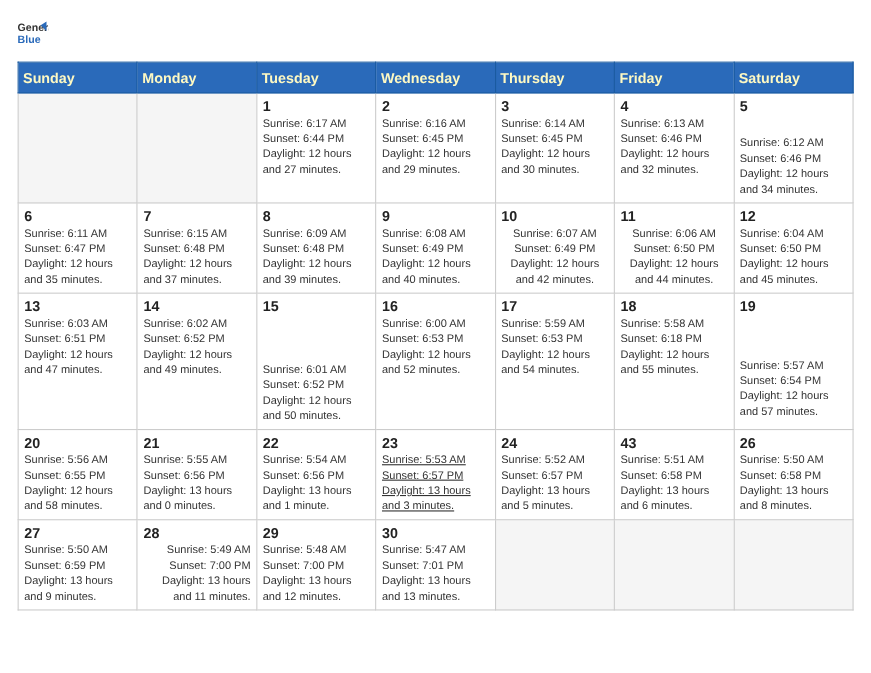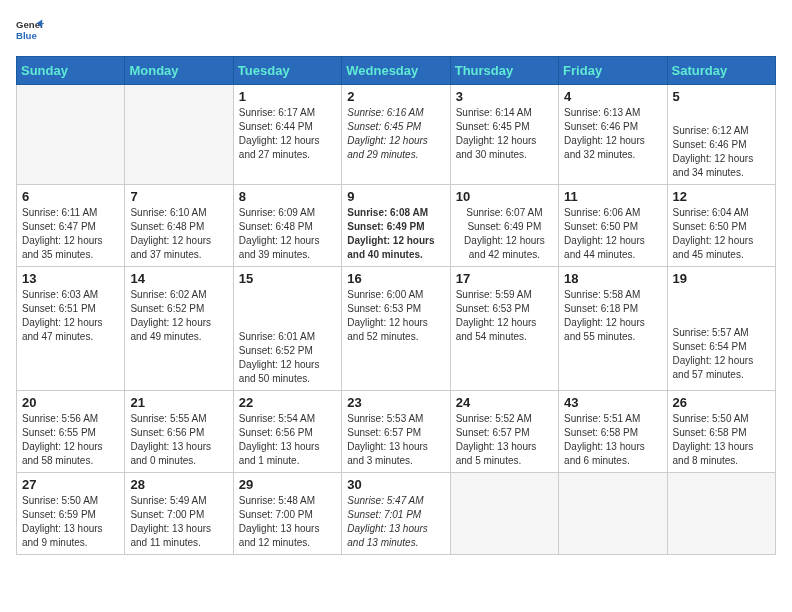--- a/index.html
+++ b/index.html
@@ -37,21 +37,21 @@
       font-size: 15px;
       color: #333;
     }
     .calendar {
       width: 100%;
       border-collapse: collapse;
       font-size: 11px;
     }
     .calendar th {
       background: #2a6aba;
-      color: #5eead4;
+      color: #fef9c3;
       padding: 6px 4px;
       text-align: left;
       font-size: 13px;
       font-weight: bold;
       border: 1px solid #1a5aa0;
     }
     .calendar td {
       border: 1px solid #ccc;
       vertical-align: top;
       padding: 4px 5px;
@@ -108,21 +108,21 @@
         <td class="empty"></td>
         <td class="empty"></td>
         <td>
           <div class="day-num">1</div>
           <div class="day-detail" style="white-space: pre-line;">Sunrise: 6:17 AM
 Sunset: 6:44 PM
 Daylight: 12 hours and 27 minutes.</div>
         </td>
         <td>
           <div class="day-num">2</div>
-          <div class="day-detail" style="white-space: pre-line; font-style: italic;">Sunrise: 6:16 AM
+          <div class="day-detail" style="white-space: pre-line;">Sunrise: 6:16 AM
 Sunset: 6:45 PM
 Daylight: 12 hours and 29 minutes.</div>
         </td>
         <td>
           <div class="day-num">3</div>
           <div class="day-detail" style="white-space: pre-line;">Sunrise: 6:14 AM
 Sunset: 6:45 PM
 Daylight: 12 hours and 30 minutes.</div>
         </td>
         <td>
@@ -140,45 +140,45 @@
       </tr>
       <tr>
         <td>
           <div class="day-num">6</div>
           <div class="day-detail" style="white-space: pre-line;">Sunrise: 6:11 AM
 Sunset: 6:47 PM
 Daylight: 12 hours and 35 minutes.</div>
         </td>
         <td>
           <div class="day-num">7</div>
-          <div class="day-detail" style="white-space: pre-line;">Sunrise: 6:10 AM
+          <div class="day-detail" style="white-space: pre-line;">Sunrise: 6:15 AM
 Sunset: 6:48 PM
 Daylight: 12 hours and 37 minutes.</div>
         </td>
         <td>
           <div class="day-num">8</div>
           <div class="day-detail" style="white-space: pre-line;">Sunrise: 6:09 AM
 Sunset: 6:48 PM
 Daylight: 12 hours and 39 minutes.</div>
         </td>
         <td>
           <div class="day-num">9</div>
-          <div class="day-detail" style="white-space: pre-line; font-weight: bold;">Sunrise: 6:08 AM
+          <div class="day-detail" style="white-space: pre-line;">Sunrise: 6:08 AM
 Sunset: 6:49 PM
 Daylight: 12 hours and 40 minutes.</div>
         </td>
         <td>
           <div class="day-num">10</div>
           <div class="day-detail" style="white-space: pre-line; text-align: center;">Sunrise: 6:07 AM
 Sunset: 6:49 PM
 Daylight: 12 hours and 42 minutes.</div>
         </td>
         <td>
           <div class="day-num">11</div>
-          <div class="day-detail" style="white-space: pre-line;">Sunrise: 6:06 AM
+          <div class="day-detail" style="white-space: pre-line; text-align: center;">Sunrise: 6:06 AM
 Sunset: 6:50 PM
 Daylight: 12 hours and 44 minutes.</div>
         </td>
         <td>
           <div class="day-num">12</div>
           <div class="day-detail" style="white-space: pre-line;">Sunrise: 6:04 AM
 Sunset: 6:50 PM
 Daylight: 12 hours and 45 minutes.</div>
         </td>
       </tr>
@@ -240,21 +240,21 @@
 Daylight: 13 hours and 0 minutes.</div>
         </td>
         <td>
           <div class="day-num">22</div>
           <div class="day-detail" style="white-space: pre-line;">Sunrise: 5:54 AM
 Sunset: 6:56 PM
 Daylight: 13 hours and 1 minute.</div>
         </td>
         <td>
           <div class="day-num">23</div>
-          <div class="day-detail" style="white-space: pre-line;">Sunrise: 5:53 AM
+          <div class="day-detail" style="white-space: pre-line; text-decoration: underline;">Sunrise: 5:53 AM
 Sunset: 6:57 PM
 Daylight: 13 hours and 3 minutes.</div>
         </td>
         <td>
           <div class="day-num">24</div>
           <div class="day-detail" style="white-space: pre-line;">Sunrise: 5:52 AM
 Sunset: 6:57 PM
 Daylight: 13 hours and 5 minutes.</div>
         </td>
         <td>
@@ -272,33 +272,33 @@
       </tr>
       <tr>
         <td>
           <div class="day-num">27</div>
           <div class="day-detail" style="white-space: pre-line;">Sunrise: 5:50 AM
 Sunset: 6:59 PM
 Daylight: 13 hours and 9 minutes.</div>
         </td>
         <td>
           <div class="day-num">28</div>
-          <div class="day-detail" style="white-space: pre-line;">Sunrise: 5:49 AM
+          <div class="day-detail" style="white-space: pre-line; text-align: right;">Sunrise: 5:49 AM
 Sunset: 7:00 PM
 Daylight: 13 hours and 11 minutes.</div>
         </td>
         <td>
           <div class="day-num">29</div>
           <div class="day-detail" style="white-space: pre-line;">Sunrise: 5:48 AM
 Sunset: 7:00 PM
 Daylight: 13 hours and 12 minutes.</div>
         </td>
         <td>
           <div class="day-num">30</div>
-          <div class="day-detail" style="white-space: pre-line; font-style: italic;">Sunrise: 5:47 AM
+          <div class="day-detail" style="white-space: pre-line;">Sunrise: 5:47 AM
 Sunset: 7:01 PM
 Daylight: 13 hours and 13 minutes.</div>
         </td>
         <td class="empty"></td>
         <td class="empty"></td>
         <td class="empty"></td>
       </tr>
     </tbody>
 </table>
 

